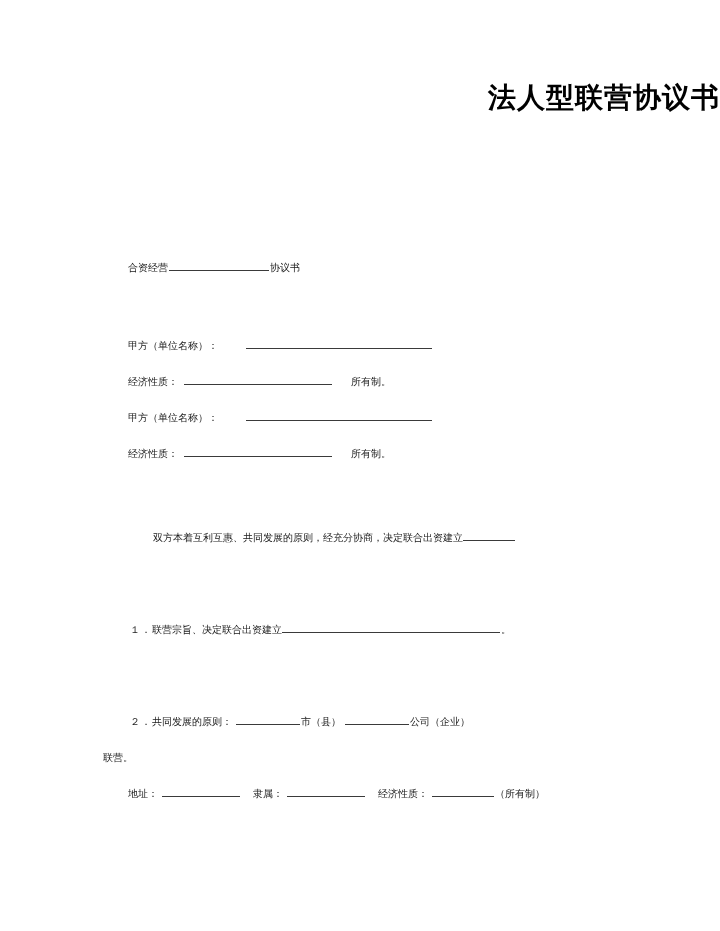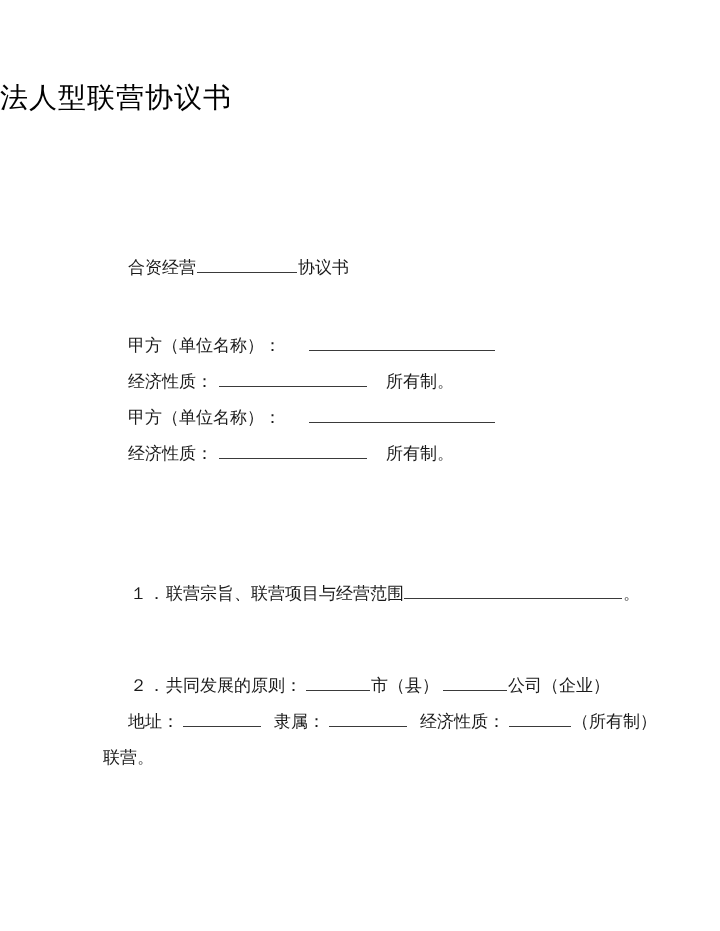--- a/index.html
+++ b/index.html
@@ -21,38 +21,38 @@
     inset: 0;
     background: #ffffff;
   }
 
   
   .doc-title {
     position: absolute;
     top: 80px;
     left: 0;
     width: 720px;
-    text-align: left;
+    text-align: right;
     font-size: 28px;
-    font-weight: normal;
+    font-weight: bold;
     letter-spacing: 1px;
     color: #000000;
     line-height: 1.25;
   }
 
   
   .body-block {
     position: absolute;
     top: 250px;
     left: 103px;
     width: 534px;
   }
 
   .para {
-    font-size: 17px;
+    font-size: 10px;
     line-height: 36px;
     color: #1a1a1a;
     white-space: nowrap;
   }
 
   .indent {
     padding-left: 25px;
   }
   .indent2 {
     padding-left: 27px;
@@ -113,35 +113,38 @@
     <div class="para indent">
       <span>甲方（单位名称）：</span><span class="blank b-party"></span>
     </div>
 
     <div class="para indent">
       <span>经济性质：</span><span class="blank b-nature"></span><span class="sp-wide"></span><span>所有制。</span>
     </div>
 
     <div class="gap-lg"></div>
 
+    <div class="para">
+      <span class="indent" style="padding-left:25px;display:inline-block;width:0;"></span><span style="display:inline-block;width:25px;"></span><span>双方本着互利互惠、共同发展的原则，经充分协商，决定联合出资建立</span><span class="blank b-estab"></span>
+    </div>
 
     <div class="gap-xl"></div>
 
     <div class="para indent2">
-      <span class="num-prefix">１．</span><span>联营宗旨、联营项目与经营范围</span><span class="blank b-scope"></span><span>。</span>
+      <span class="num-prefix">１．</span><span>联营宗旨、决定联合出资建立</span><span class="blank b-scope"></span><span>。</span>
     </div>
 
     <div class="gap-xl"></div>
 
     <div class="para indent2">
       <span class="num-prefix">２．</span><span>共同发展的原则：</span><span class="blank b-city"></span><span>市（县）</span><span class="blank b-corp"></span><span>公司（企业）</span>
     </div>
 
+    <div class="para">
+      <span>联营。</span>
+    </div>
+
     <div class="para indent">
       <span>地址：</span><span class="blank b-addr"></span><span class="sp-med"></span><span>隶属：</span><span class="blank b-belong"></span><span class="sp-med"></span><span>经济性质：</span><span class="blank b-econ"></span><span>（所有制）</span>
-    </div>
-
-    <div class="para">
-      <span>联营。</span>
     </div>
 
   </div>
 </div>
 
 </body></html>

